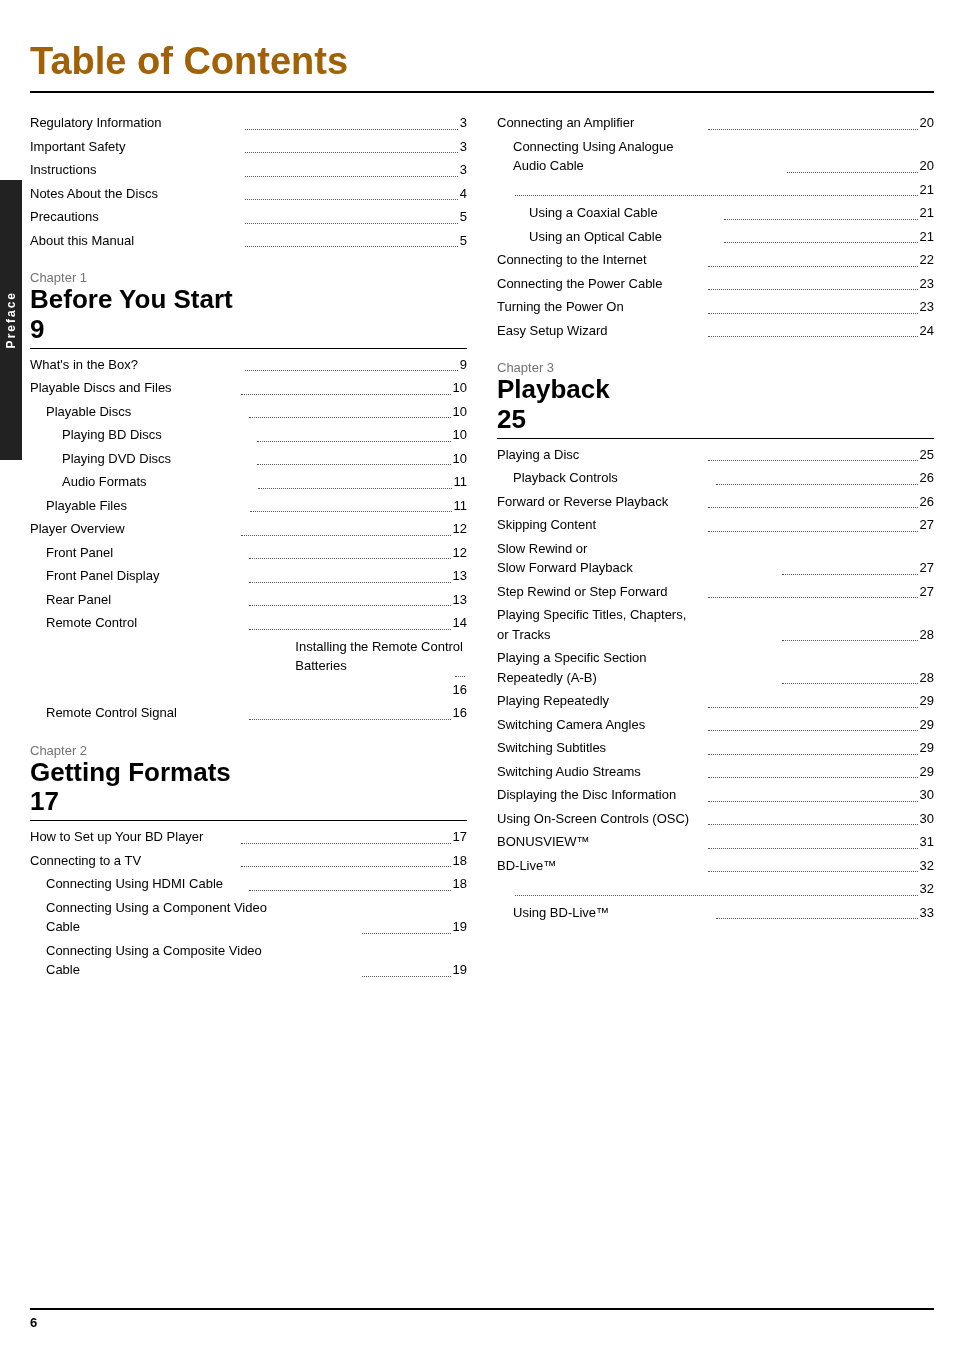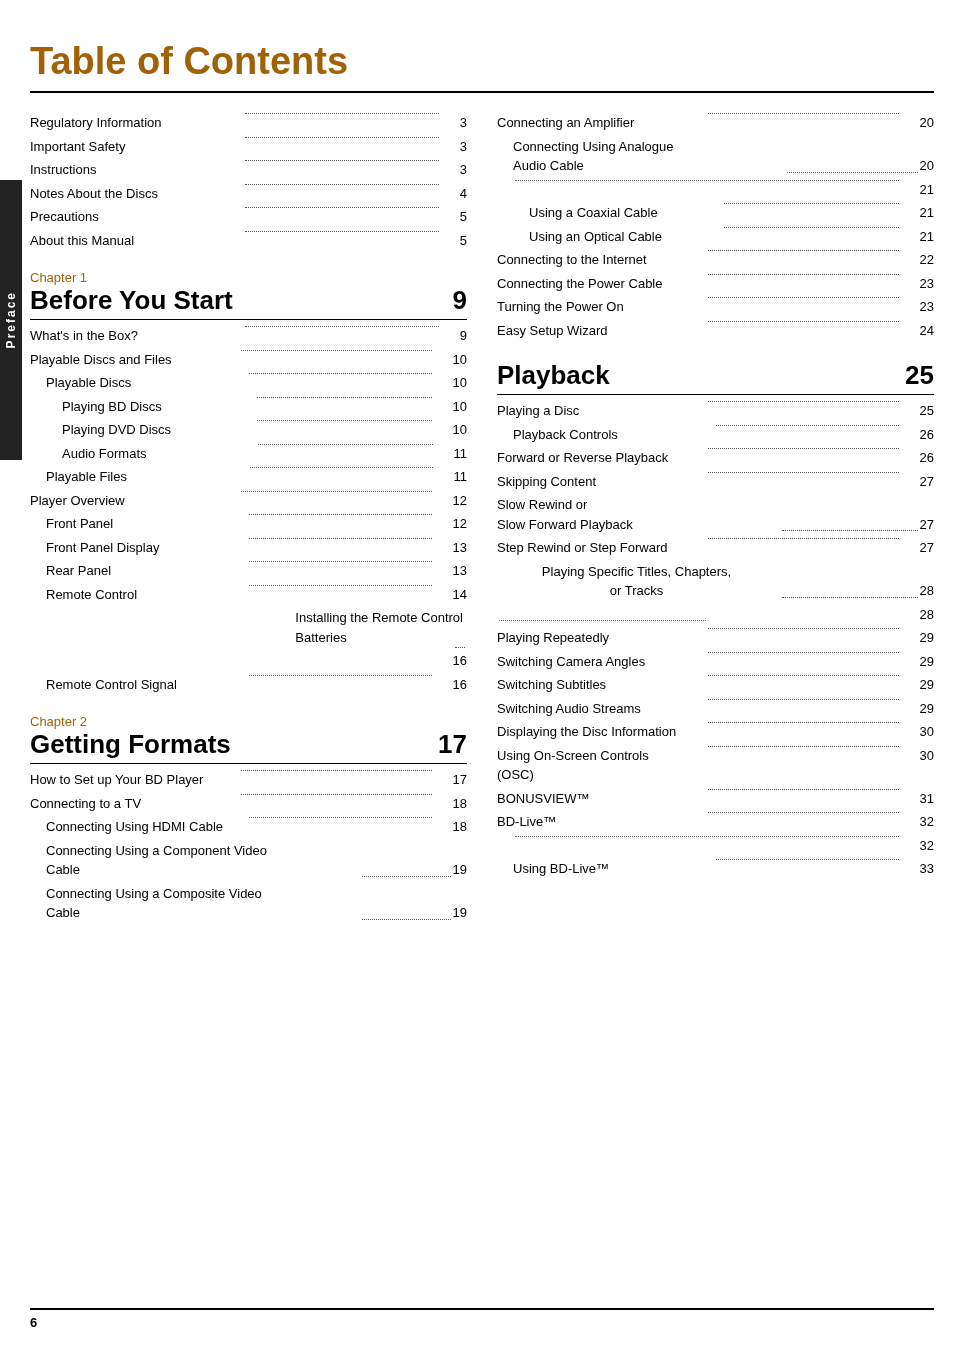--- a/index.html
+++ b/index.html
@@ -72,24 +72,23 @@
 
     .col-right {
       flex: 1;
       min-width: 0;
     }
 
     
     .toc-entry {
       display: flex;
       justify-content: space-between;
-      align-items: flex-start;
+      align-items: flex-end;
       padding: 2px 0;
       line-height: 1.5;
-      gap: 19px;
     }
 
     .toc-entry .toc-title {
       flex: 1;
     }
 
     .toc-entry .toc-dots {
       flex: 1;
       border-bottom: 1px dotted #555;
       margin: 0 2px 3px 2px;
@@ -106,31 +105,32 @@
     .indent-2 { padding-left: 32px; }
 
     
     .chapter-group {
       margin-top: 18px;
       margin-bottom: 4px;
     }
 
     .chapter-label {
       font-size: 13px;
-      color: #a16207;
+      color: #737373;
       margin-bottom: 0;
     }
 
     .chapter-title-row {
       display: flex;
       justify-content: space-between;
       align-items: baseline;
       border-bottom: 1px solid #000;
       padding-bottom: 3px;
       margin-bottom: 4px;
+      flex-direction: column;
     }
 
     .chapter-title {
       font-size: 26px;
       font-weight: 900;
       color: #000;
       line-height: 1.1;
     }
 
     .chapter-page {
@@ -384,20 +384,21 @@
             <span class="toc-page">23</span>
           </div>
           <div class="toc-entry">
             <span class="toc-title">Easy Setup Wizard</span>
             <span class="toc-dots"></span>
             <span class="toc-page">24</span>
           </div>
         </div>
 
         <div class="chapter-group">
+          <div class="chapter-label">Chapter 3</div>
           <div class="chapter-title-row">
             <span class="chapter-title">Playback</span>
             <span class="chapter-page">25</span>
           </div>
           <div class="toc-entry">
             <span class="toc-title">Playing a Disc</span>
             <span class="toc-dots"></span>
             <span class="toc-page">25</span>
           </div>
           <div class="toc-entry indent-1">
@@ -425,31 +426,32 @@
               <span style="white-space:nowrap;">27</span>
             </div>
           </div>
           <div class="toc-entry">
             <span class="toc-title">Step Rewind or Step Forward</span>
             <span class="toc-dots"></span>
             <span class="toc-page">27</span>
           </div>
 
           <div style="padding: 2px 0; line-height:1.5;">
-            <div style="display:flex; justify-content:space-between; align-items:flex-end;text-align:center;">
+            <div style="display:flex; justify-content:space-between; align-items:flex-end;">
               <span style="flex:1; padding-right:4px;">Playing Specific Titles, Chapters,<br>or Tracks</span>
               <span style="display:flex; align-items:flex-end; flex:0.5;">
                 <span style="flex:1; border-bottom:1px dotted #555; margin:0 2px 3px 2px; min-width:10px;"></span>
               </span>
               <span style="white-space:nowrap;">28</span>
             </div>
           </div>
 
           <div style="padding: 2px 0; line-height:1.5;">
             <div style="display:flex; justify-content:space-between; align-items:flex-end;">
+              <span style="flex:1; padding-right:4px;">Playing a Specific Section<br>Repeatedly (A-B)</span>
               <span style="display:flex; align-items:flex-end; flex:0.5;">
                 <span style="flex:1; border-bottom:1px dotted #555; margin:0 2px 3px 2px; min-width:10px;"></span>
               </span>
               <span style="white-space:nowrap;">28</span>
             </div>
           </div>
           <div class="toc-entry">
             <span class="toc-title">Playing Repeatedly</span>
             <span class="toc-dots"></span>
             <span class="toc-page">29</span>

